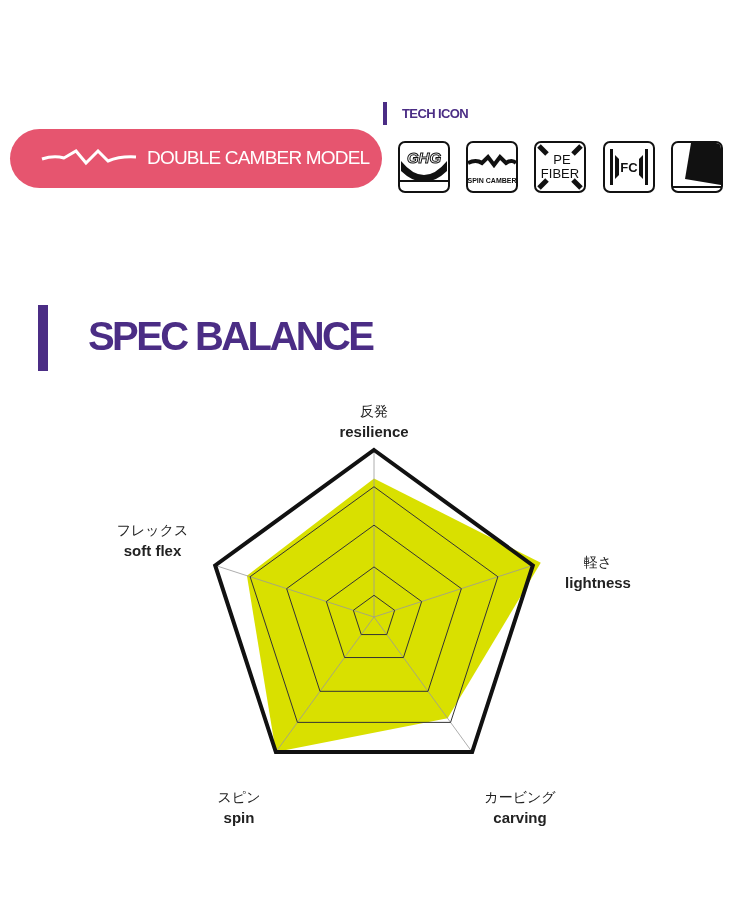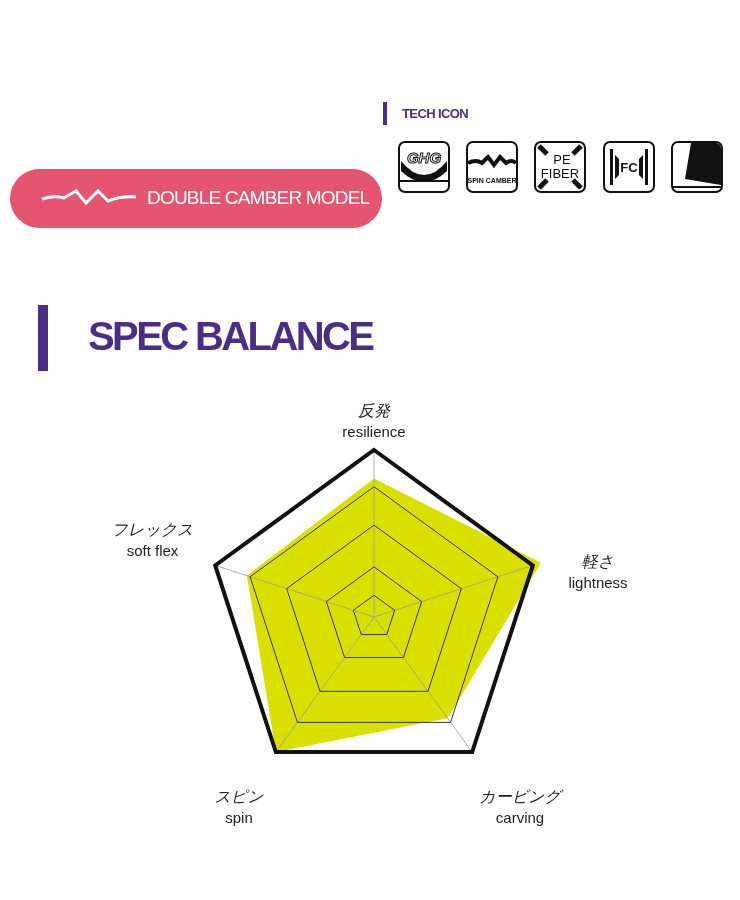--- a/index.html
+++ b/index.html
@@ -1,28 +1,28 @@
 <!DOCTYPE html>
 <html><head>
 <meta charset="utf-8">
 <style>
   html,body{margin:0;padding:0;background:#fff;}
   body{width:740px;height:900px;position:relative;overflow:hidden;font-family:"Liberation Sans",sans-serif;}
-  .pill{position:absolute;left:10px;top:129px;width:372px;height:59px;border-radius:30px;background:#e6556f;display:flex;align-items:center;margin-top:40px;}
+  .pill{position:absolute;left:10px;top:129px;width:372px;height:59px;border-radius:30px;background:#e6556f;display:flex;align-items:center;}
   .pill svg{position:absolute;left:30px;top:20px;}
   .pill-label{position:absolute;left:137px;top:18px;color:#fff;font-size:19px;letter-spacing:-0.8px;}
   .tech-bar{position:absolute;left:383px;top:102px;width:4px;height:23px;background:#4b2d85;}
   .tech-title{position:absolute;left:402px;top:106px;font-size:13px;color:#4b2d85;letter-spacing:-0.6px;font-weight:bold;}
   .icon{position:absolute;top:141px;width:52px;height:52px;}
   .spec-bar{position:absolute;left:38px;top:305px;width:10px;height:66px;background:#4b2d85;}
   .spec-title{position:absolute;left:88px;top:314px;font-size:40px;color:#4b2d85;letter-spacing:-2.6px;font-weight:bold;}
   .chart{position:absolute;left:0;top:0;}
   .lab{position:absolute;text-align:center;color:#222;}
-  .jp{font-size:16px;line-height:24px;font-style:italic;}
-  .en{font-size:15px;line-height:17px;}
+  .jp{font-size:14px;line-height:24px;}
+  .en{font-size:15px;line-height:17px;font-weight:bold;}
 </style>
 </head>
 <body>
 
 <div class="pill">
   <svg width="100" height="20" viewBox="0 0 100 20">
     <path d="M2 10 Q14 6 24 9 L36 2 L46 14 L58 2 L68 12 Q80 7 96 8" stroke="#fff" stroke-width="3" fill="none"></path>
   </svg>
   <span class="pill-label">DOUBLE CAMBER MODEL</span>
 </div>

